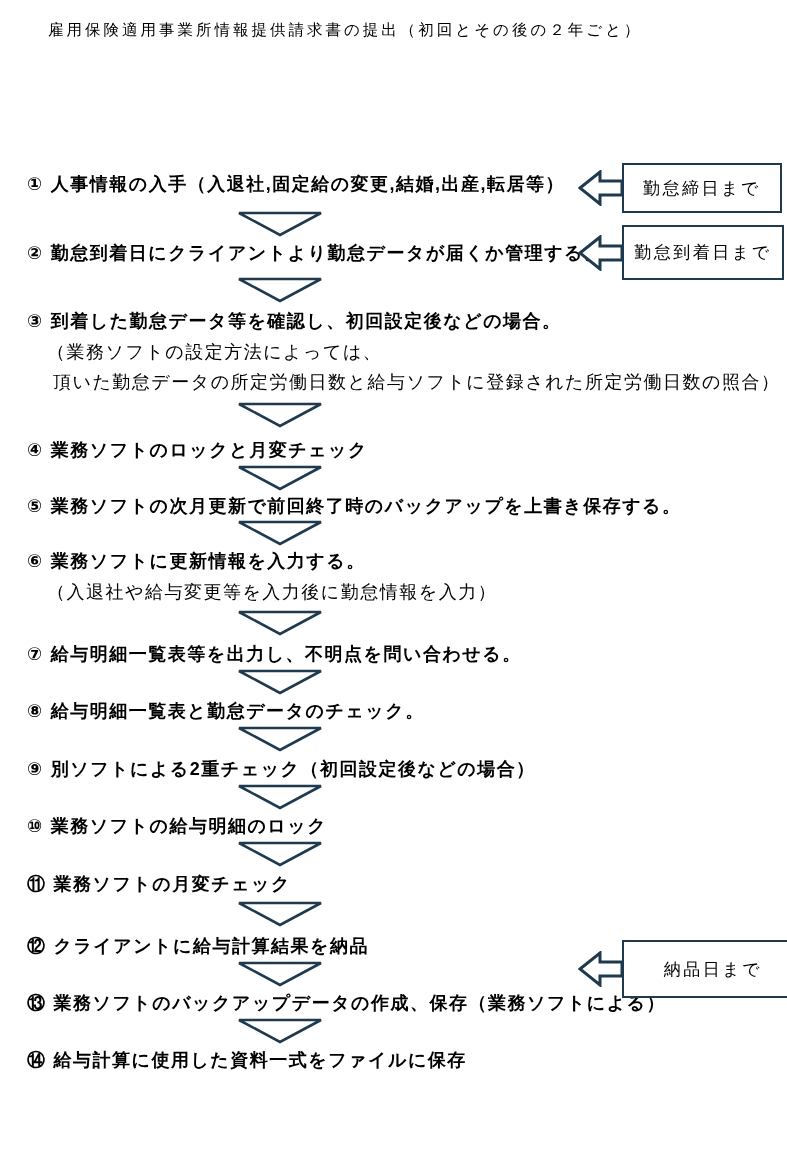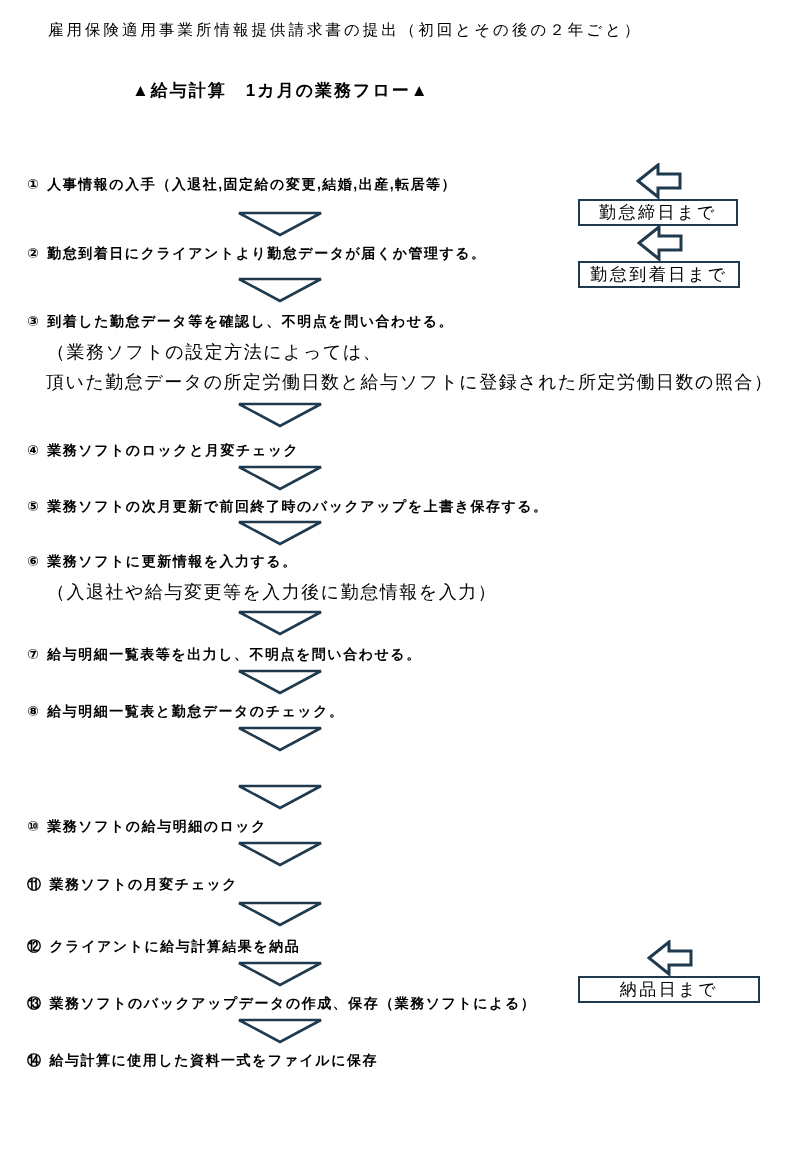--- a/index.html
+++ b/index.html
@@ -36,21 +36,21 @@
     top: 79px;
     font-size: 17px;
     font-weight: bold;
     letter-spacing: 2px;
     white-space: nowrap;
   }
 
   .step {
     position: absolute;
     left: 27px;
-    font-size: 14px;
+    font-size: 18px;
     font-weight: bold;
     letter-spacing: 1.5px;
     line-height: 22px;
     white-space: nowrap;
   }
   .step .num { margin-right: 7px; }
 
   .subline {
     position: absolute;
     font-size: 18px;
@@ -71,21 +71,20 @@
     fill: #ffffff;
     stroke: var(--accent, #1f3a4e);
     stroke-width: 2.6;
     stroke-linejoin: miter;
   }
 
   .callout {
     position: absolute;
     display: flex;
     align-items: center;
-    flex-direction: column;
   }
   .callout .arrow-svg {
     display: block;
     margin-right: -2px;
     flex: 0 0 auto;
   }
   .callout .arrow-svg path {
     fill: #ffffff;
     stroke: var(--accent, #1f3a4e);
     stroke-width: 3;
@@ -101,41 +100,40 @@
     letter-spacing: 2.5px;
     white-space: nowrap;
   }
 </style>
 </head>
 <body>
 
 <div class="page">
 
   <div class="header-note">雇用保険適用事業所情報提供請求書の提出（初回とその後の２年ごと）</div>
-  <div class="flow-title">▲給与計算　1カ月の業務フロー▲</div>
 
   <div class="step" style="top:173px">
     <span class="num">①</span><span>人事情報の入手（入退社,固定給の変更,結婚,出産,転居等）</span>
   </div>
   <svg class="chev" style="top:211px" viewBox="0 0 86 27">
       <polygon points="2,2 84,2 43,24"></polygon>
     </svg>
 
   <div class="step" style="top:242px">
     <span class="num">②</span><span>勤怠到着日にクライアントより勤怠データが届くか管理する。</span>
   </div>
   <svg class="chev" style="top:277px" viewBox="0 0 86 27">
       <polygon points="2,2 84,2 43,24"></polygon>
     </svg>
 
   <div class="step" style="top:310px">
-    <span class="num">③</span><span>到着した勤怠データ等を確認し、不明点を問い合わせる。</span>
+    <span class="num">③</span><span>到着した勤怠データ等を確認し、初回設定後などの場合。</span>
   </div>
   <div class="subline" style="top:341px;left:47px">（業務ソフトの設定方法によっては、</div>
-  <div class="subline" style="top:371px;left:46px">頂いた勤怠データの所定労働日数と給与ソフトに登録された所定労働日数の照合）</div>
+  <div class="subline" style="top:371px;left:53px">頂いた勤怠データの所定労働日数と給与ソフトに登録された所定労働日数の照合）</div>
   <svg class="chev" style="top:402px" viewBox="0 0 86 27">
       <polygon points="2,2 84,2 43,24"></polygon>
     </svg>
 
   <div class="step" style="top:439px">
     <span class="num">④</span><span>業務ソフトのロックと月変チェック</span>
   </div>
   <svg class="chev" style="top:465px" viewBox="0 0 86 27">
       <polygon points="2,2 84,2 43,24"></polygon>
     </svg>
@@ -162,20 +160,23 @@
       <polygon points="2,2 84,2 43,24"></polygon>
     </svg>
 
   <div class="step" style="top:700px">
     <span class="num">⑧</span><span>給与明細一覧表と勤怠データのチェック。</span>
   </div>
   <svg class="chev" style="top:726px" viewBox="0 0 86 27">
       <polygon points="2,2 84,2 43,24"></polygon>
     </svg>
 
+  <div class="step" style="top:758px">
+    <span class="num">⑨</span><span>別ソフトによる2重チェック（初回設定後などの場合）</span>
+  </div>
   <svg class="chev" style="top:784px" viewBox="0 0 86 27">
       <polygon points="2,2 84,2 43,24"></polygon>
     </svg>
 
   <div class="step" style="top:815px">
     <span class="num">⑩</span><span>業務ソフトの給与明細のロック</span>
   </div>
   <svg class="chev" style="top:841px" viewBox="0 0 86 27">
       <polygon points="2,2 84,2 43,24"></polygon>
     </svg>

